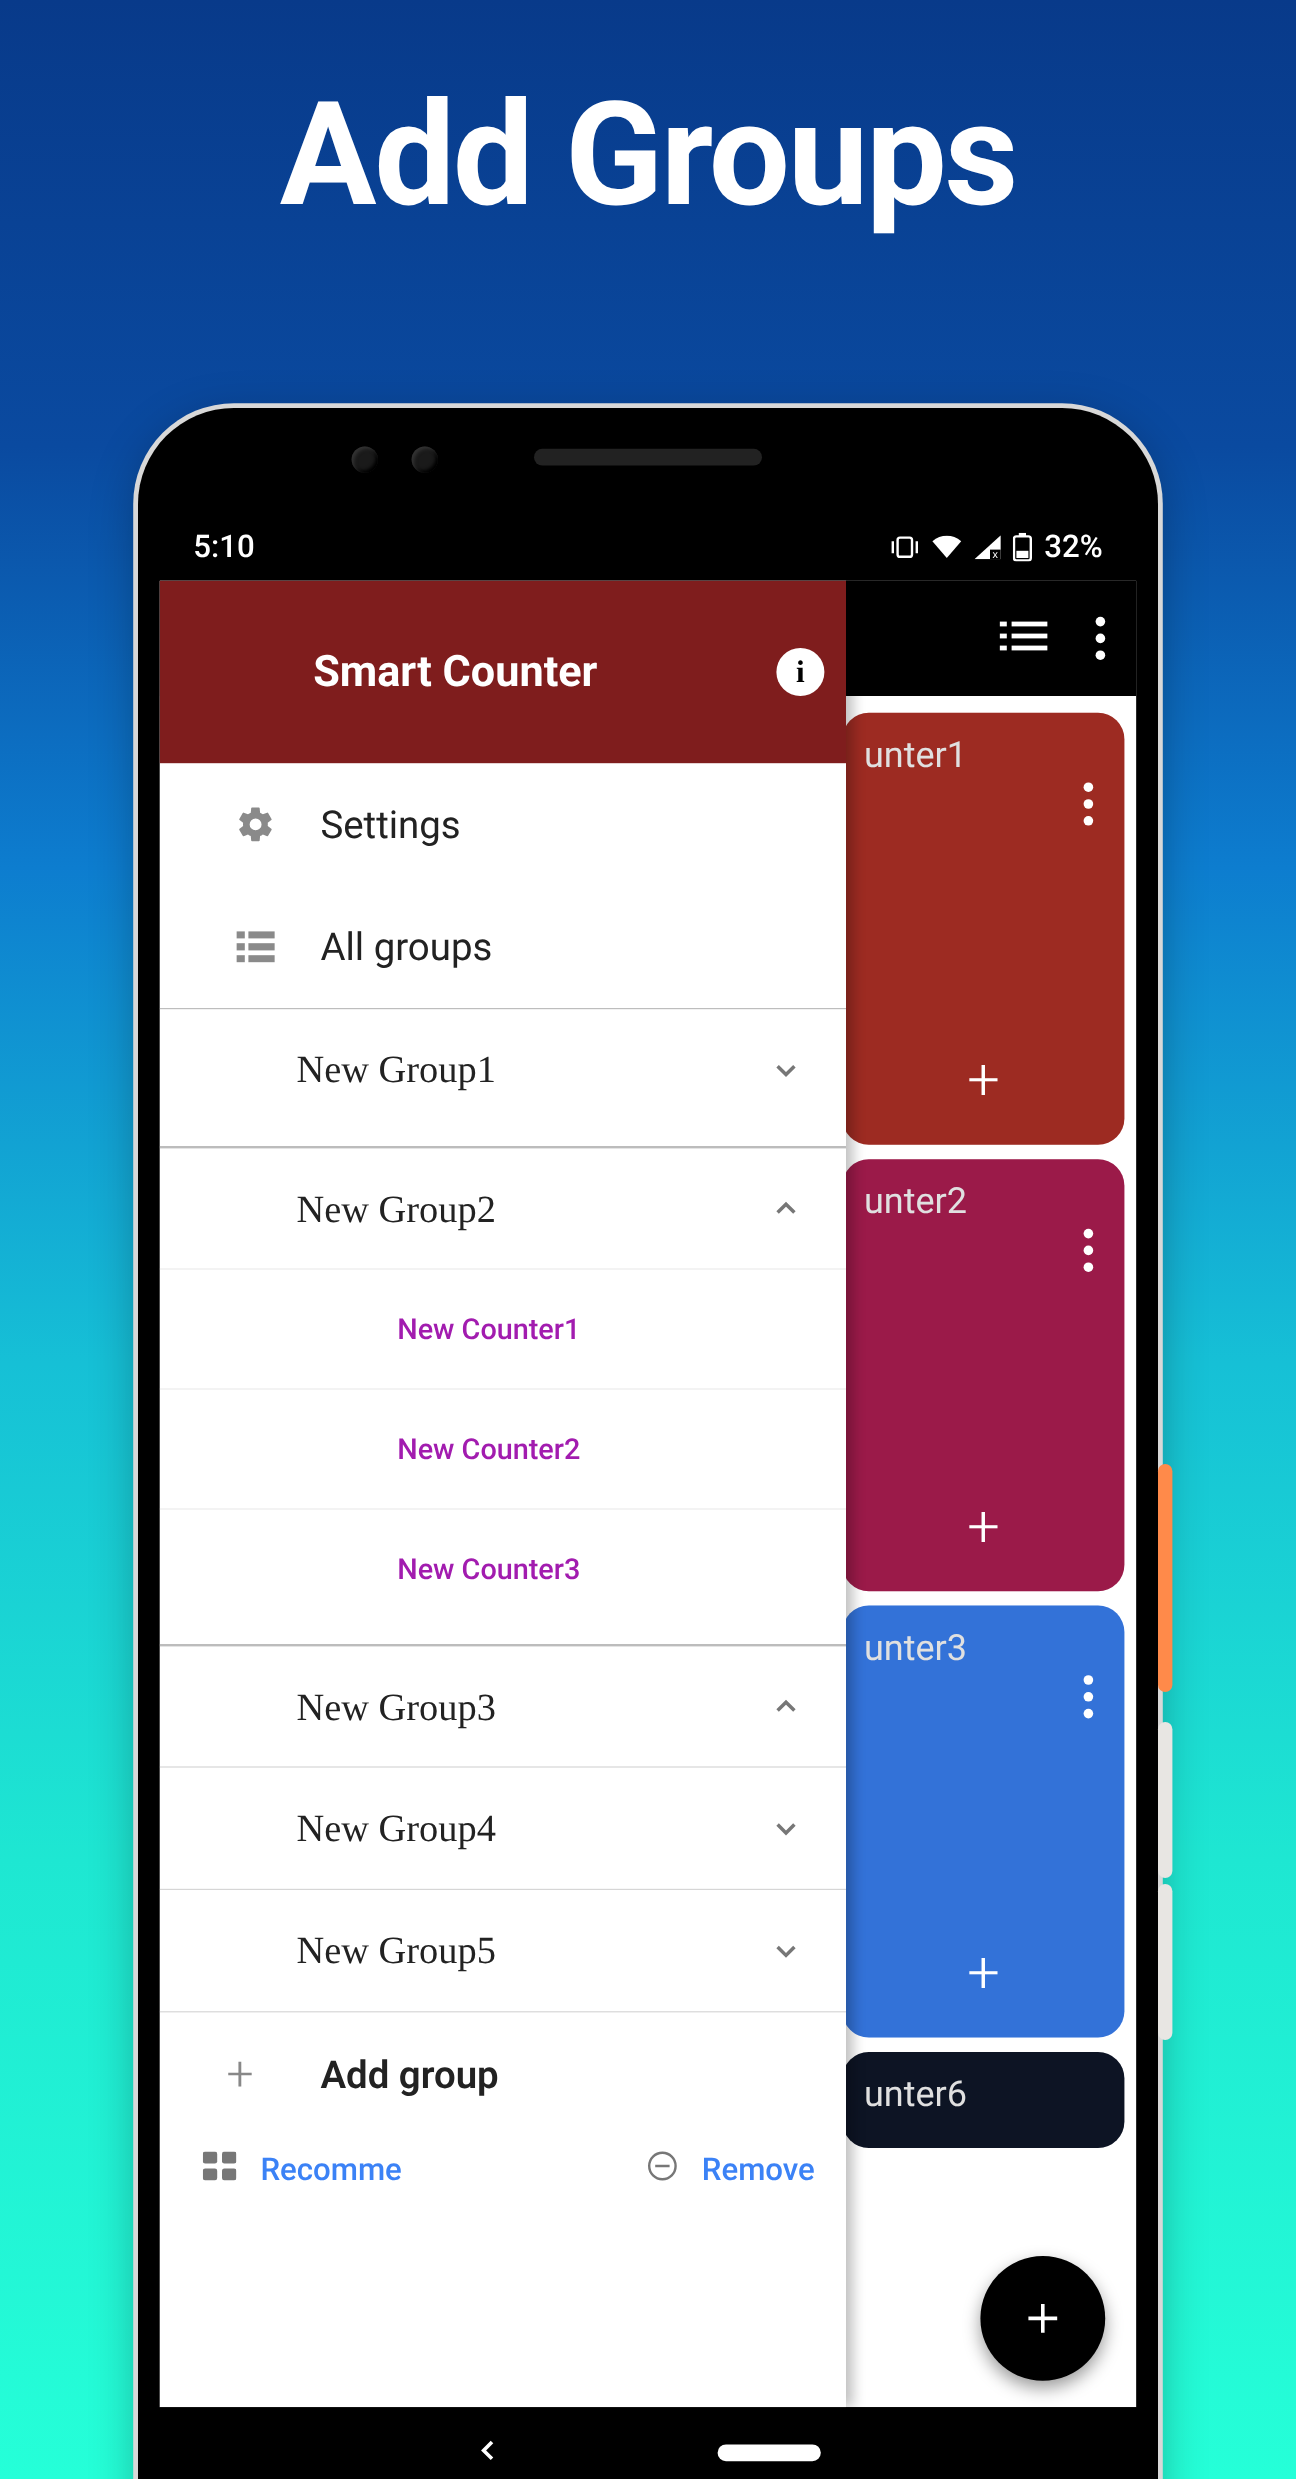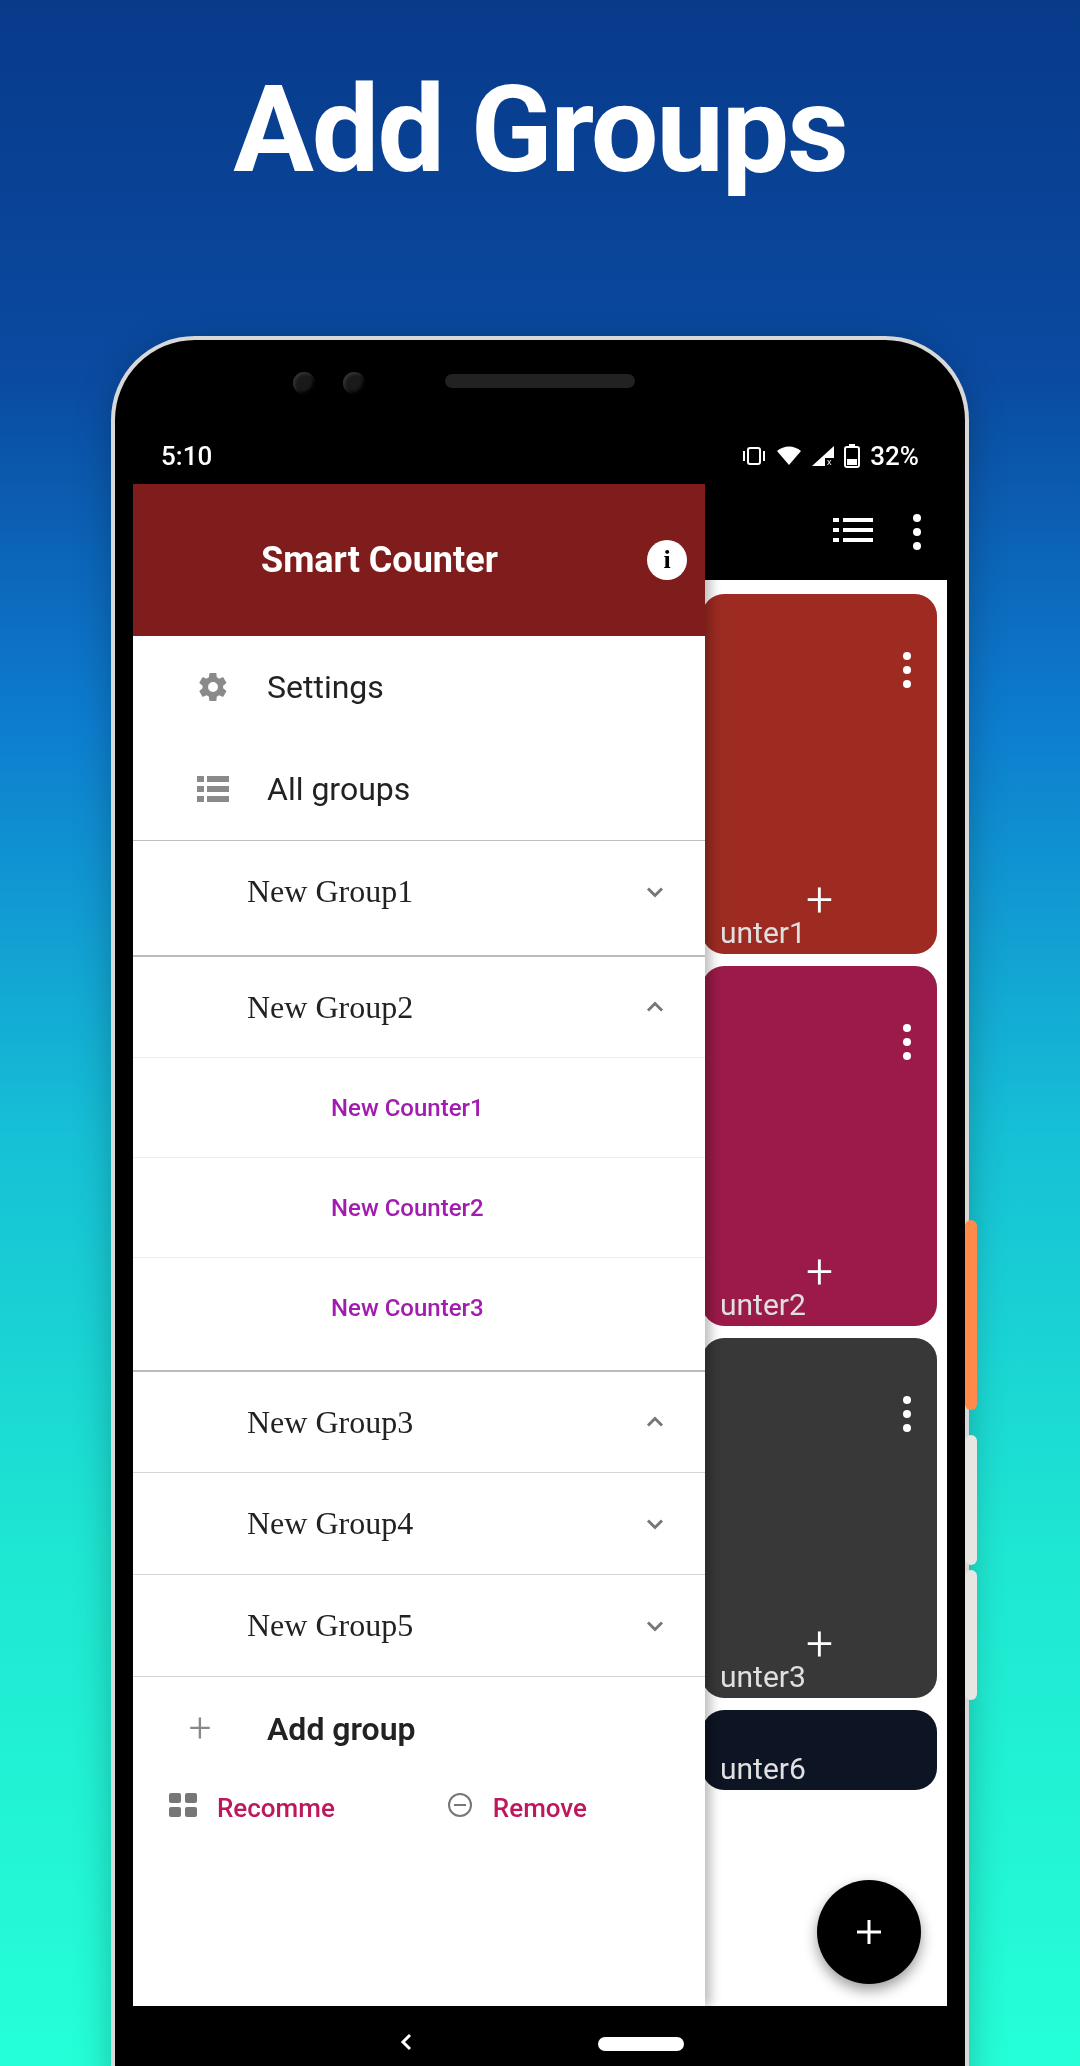--- a/index.html
+++ b/index.html
@@ -62,22 +62,22 @@
     position: absolute; top: 0; left: 0; right: 0; height: 96px;
     background: #000; color: #fff; display: flex; align-items: center; justify-content: flex-end; gap: 40px;
     padding-right: 26px;
   }
   .counter-col {
     position: absolute; right: 10px; top: 110px; width: 235px;
     display: flex; flex-direction: column; gap: 12px;
   }
   .counter-card {
     border-radius: 22px; height: 360px; color: #fff;
-    position: relative; padding: 4px 18px;
-    display: flex; flex-direction: column; justify-content: flex-end;
+    position: relative; padding: 18px 18px;
+    display: flex; flex-direction: column; justify-content: flex-start;
   }
   .counter-card .title { font-size: 30px; font-weight: 400; }
   .counter-card .more { position: absolute; right: 26px; top: 58px; }
   .counter-card .plus { position: absolute; left: 50%; bottom: 26px; transform: translateX(-50%); font-size: 48px; font-weight: 300; }
   .card-overlay { position: absolute; inset: 0; background: rgba(0,0,0,.12); border-radius: 22px; }
 
   .fab {
     position: absolute; right: 26px; bottom: 22px;
     width: 104px; height: 104px; border-radius: 50%; background: #000;
     display: flex; align-items: center; justify-content: center;
@@ -116,21 +116,21 @@
   .row.first-group { border-top: 1px solid #bdbdbd; }
   .row.sep-strong { border-top: 2px solid #bcbcbc; margin-top: 13px; }
   .drawer-footer {
     border-top: 1px solid #d6d6d6;
     height: 104px; display: flex; align-items: center; padding-left: 0;
     font-size: 32px; font-weight: 600; color: #222;
   }
   .drawer-footer .ic { width: 134px; display:flex; justify-content:center; color:#888; font-size: 40px; font-weight: 300;}
   .truncated-row {
     display: flex; gap: 112px; padding: 12px 26px 0 36px;
-    font-size: 26px; color: #be185d; font-weight: 500;
+    font-size: 26px; color: #3b82f6; font-weight: 500; justify-content: space-between;
   }
   .truncated-row .cell { display:flex; align-items:center; gap:20px; }
 
   
   .sysnav {
     position: absolute; left: 0; right: 0; bottom: 0; height: 76px;
     background: #000; display: flex; align-items: center; justify-content: center; gap: 180px;
   }
   .nav-pill { width: 86px; height: 14px; background: #fff; border-radius: 8px; }
 
@@ -225,21 +225,21 @@
               <div class="title">unter2</div>
               <div class="more">
                   <div class="dots-v">
                     <span></span>
                     <span></span>
                     <span></span>
                   </div>
                 </div>
               <div class="plus">+</div>
             </div>
-            <div class="counter-card" style="background:#404040;">
+            <div class="counter-card" style="background:#3b82f6;">
               <div class="card-overlay"></div>
               <div class="title">unter3</div>
               <div class="more">
                   <div class="dots-v">
                     <span></span>
                     <span></span>
                     <span></span>
                   </div>
                 </div>
               <div class="plus">+</div>

